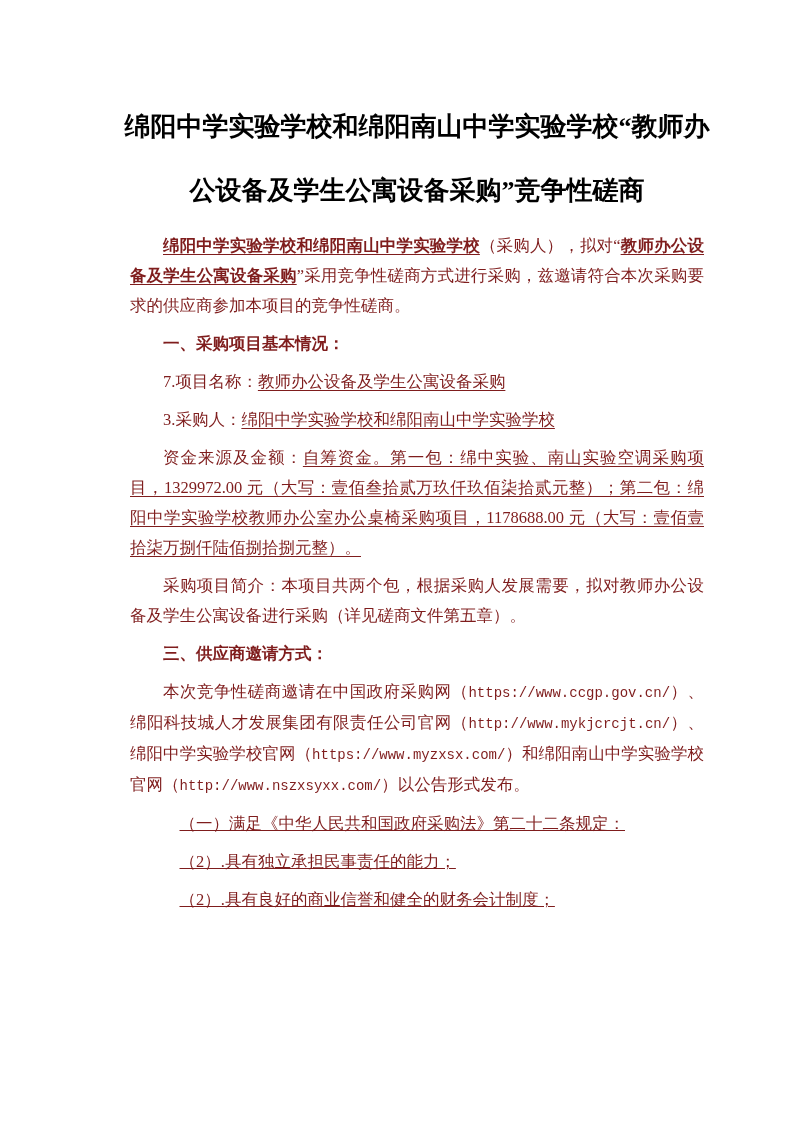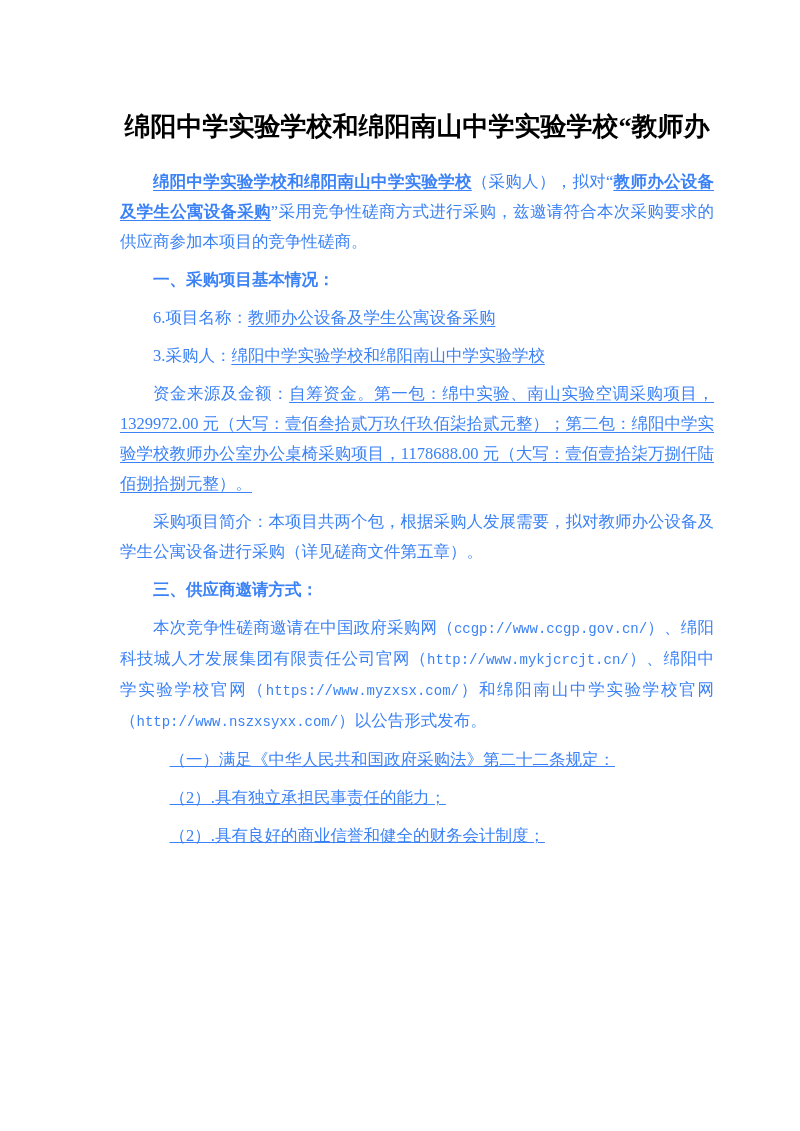--- a/index.html
+++ b/index.html
@@ -24,25 +24,25 @@
   .doc-title {
     margin: 0;
     font-size: 26px;
     font-weight: bold;
     line-height: 64px;
     text-align: center;
     color: #000000;
   }
   .doc-title .tline { display: block; }
   p.body {
-    margin: 8px 0;
+    margin: 8px 10px;
     font-size: 16.5px;
     line-height: 30px;
     text-align: justify;
-    color: #3b82f6;
+    color: #7f1d1d;
   }
   .indent  { text-indent: 2em; }
   .indent3 { text-indent: 3em; text-decoration: underline; }
   .bold { font-weight: bold; }
   .b { font-weight: bold; }
   .u {
     text-decoration: underline;
     text-underline-offset: 3px;
     text-decoration-thickness: 1px;
   }
@@ -52,39 +52,40 @@
   }
 </style>
 </head>
 <body>
 
 <div class="page">
   <div class="content">
 
     <h1 class="doc-title">
       <span class="tline">绵阳中学实验学校和绵阳南山中学实验学校“教师办</span>
+      <span class="tline">公设备及学生公寓设备采购”竞争性磋商</span>
     </h1>
 
     <p class="body indent"><span class="b u">绵阳中学实验学校和绵阳南山中学实验学校</span><span>（采购人），拟对“</span><span class="b u">教师办公设备及学生公寓设备采购</span><span>”采用竞争性磋商方式进行采购，兹邀请符合本次采购要求的供应商参加本项目的竞争性磋商。</span></p>
 
     <p class="body indent bold">一、采购项目基本情况：</p>
 
 
-    <p class="body indent"><span>6.项目名称：</span><span class="u">教师办公设备及学生公寓设备采购</span></p>
+    <p class="body indent"><span>7.项目名称：</span><span class="u">教师办公设备及学生公寓设备采购</span></p>
 
     <p class="body indent"><span>3.采购人：</span><span class="u">绵阳中学实验学校和绵阳南山中学实验学校</span></p>
 
 
     <p class="body indent"><span>资金来源及金额：</span><span class="u">自筹资金。第一包：绵中实验、南山实验空调采购项目，1329972.00 元（大写：壹佰叁拾贰万玖仟玖佰柒拾贰元整）；第二包：绵阳中学实验学校教师办公室办公桌椅采购项目，1178688.00 元（大写：壹佰壹拾柒万捌仟陆佰捌拾捌元整）。</span></p>
 
     <p class="body indent">采购项目简介：本项目共两个包，根据采购人发展需要，拟对教师办公设备及学生公寓设备进行采购（详见磋商文件第五章）。</p>
 
     <p class="body indent bold">三、供应商邀请方式：</p>
 
-    <p class="body indent"><span>本次竞争性磋商邀请在中国政府采购网（</span><span class="url">ccgp://www.ccgp.gov.cn/</span><span>）、绵阳科技城人才发展集团有限责任公司官网（</span><span class="url">http://www.mykjcrcjt.cn/</span><span>）、绵阳中学实验学校官网（</span><span class="url">https://www.myzxsx.com/</span><span>）和绵阳南山中学实验学校官网（</span><span class="url">http://www.nszxsyxx.com/</span><span>）以公告形式发布。</span></p>
+    <p class="body indent"><span>本次竞争性磋商邀请在中国政府采购网（</span><span class="url">https://www.ccgp.gov.cn/</span><span>）、绵阳科技城人才发展集团有限责任公司官网（</span><span class="url">http://www.mykjcrcjt.cn/</span><span>）、绵阳中学实验学校官网（</span><span class="url">https://www.myzxsx.com/</span><span>）和绵阳南山中学实验学校官网（</span><span class="url">http://www.nszxsyxx.com/</span><span>）以公告形式发布。</span></p>
 
 
     <p class="body indent3">（一）满足《中华人民共和国政府采购法》第二十二条规定：</p>
 
     <p class="body indent3">（2）.具有独立承担民事责任的能力；</p>
 
     <p class="body indent3">（2）.具有良好的商业信誉和健全的财务会计制度；</p>
 
   </div>
 </div>

